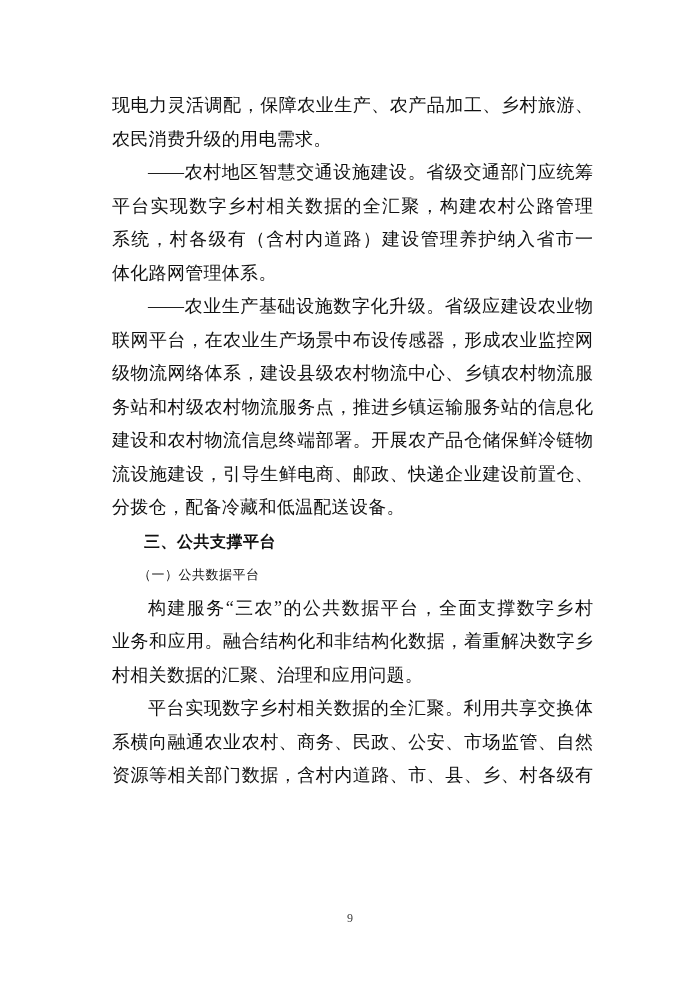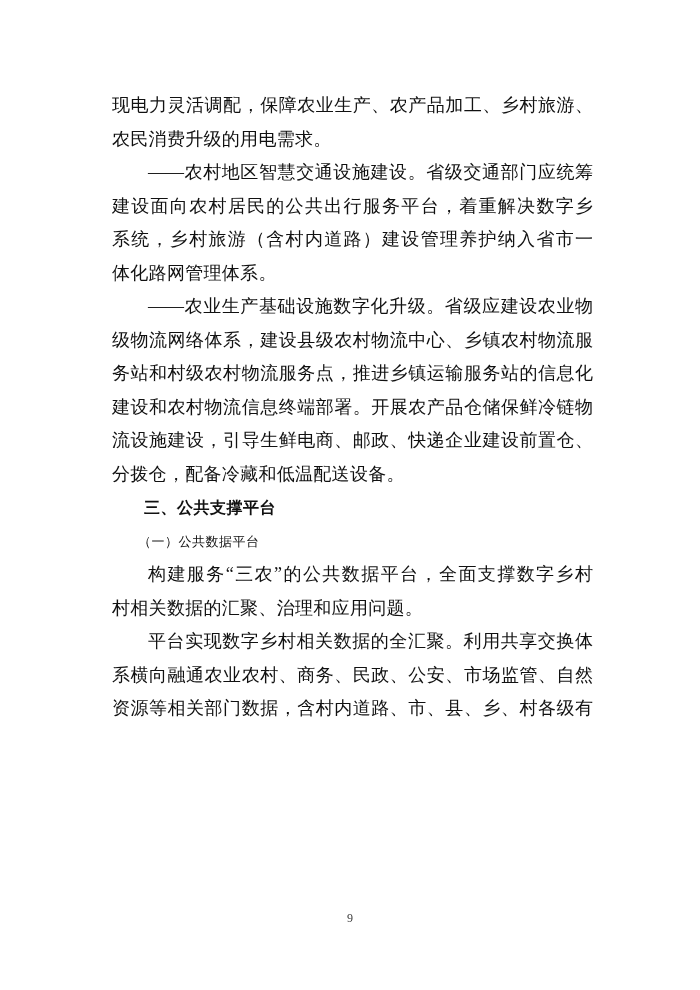--- a/index.html
+++ b/index.html
@@ -72,42 +72,44 @@
 <body>
 
 <div class="page">
   <div class="doc-body">
       <div class="para t-body">
         <div class="line">现电力灵活调配，保障农业生产、农产品加工、乡村旅游、</div>
         <div class="line end">农民消费升级的用电需求。</div>
       </div>
       <div class="para t-body">
         <div class="line indent">——农村地区智慧交通设施建设。省级交通部门应统筹</div>
-        <div class="line">建设面向农村居民的公共出行服务平台，着重解决数字乡</div>
-        <div class="line">系统，乡村旅游（含村内道路）建设管理养护纳入省市一</div>
+        <div class="line">平台实现数字乡村相关数据的全汇聚，构建农村公路管理</div>
+        <div class="line">系统，村各级有（含村内道路）建设管理养护纳入省市一</div>
         <div class="line end">体化路网管理体系。</div>
       </div>
       <div class="para t-body">
         <div class="line indent">——农业生产基础设施数字化升级。省级应建设农业物</div>
+        <div class="line">联网平台，在农业生产场景中布设传感器，形成农业监控网</div>
       </div>
       <div class="para t-body">
         <div class="line">级物流网络体系，建设县级农村物流中心、乡镇农村物流服</div>
         <div class="line">务站和村级农村物流服务点，推进乡镇运输服务站的信息化</div>
         <div class="line">建设和农村物流信息终端部署。开展农产品仓储保鲜冷链物</div>
         <div class="line">流设施建设，引导生鲜电商、邮政、快递企业建设前置仓、</div>
         <div class="line end">分拨仓，配备冷藏和低温配送设备。</div>
       </div>
       <div class="para t-heading1">
         <div class="line indent end">三、公共支撑平台</div>
       </div>
       <div class="para t-heading2">
         <div class="line indent end">（一）公共数据平台</div>
       </div>
       <div class="para t-body">
         <div class="line indent">构建服务“三农”的公共数据平台，全面支撑数字乡村</div>
+        <div class="line">业务和应用。融合结构化和非结构化数据，着重解决数字乡</div>
         <div class="line end">村相关数据的汇聚、治理和应用问题。</div>
       </div>
       <div class="para t-body">
         <div class="line indent">平台实现数字乡村相关数据的全汇聚。利用共享交换体</div>
         <div class="line">系横向融通农业农村、商务、民政、公安、市场监管、自然</div>
         <div class="line">资源等相关部门数据，含村内道路、市、县、乡、村各级有</div>
       </div>
     </div>
   <div class="page-number">9</div>
 </div>

